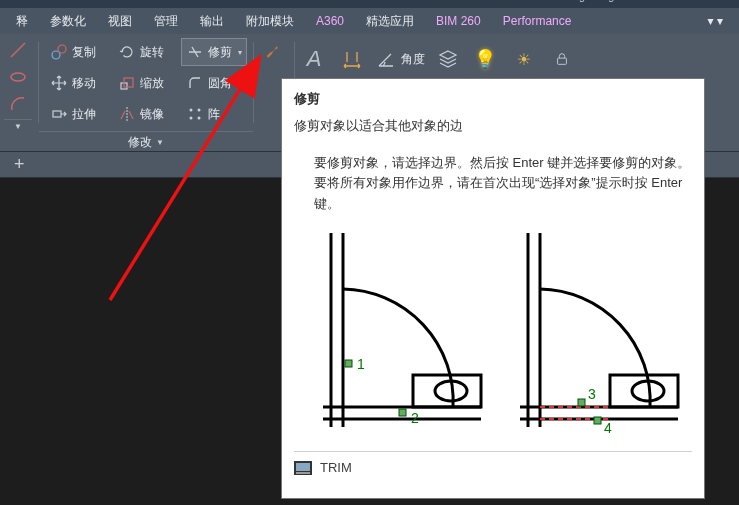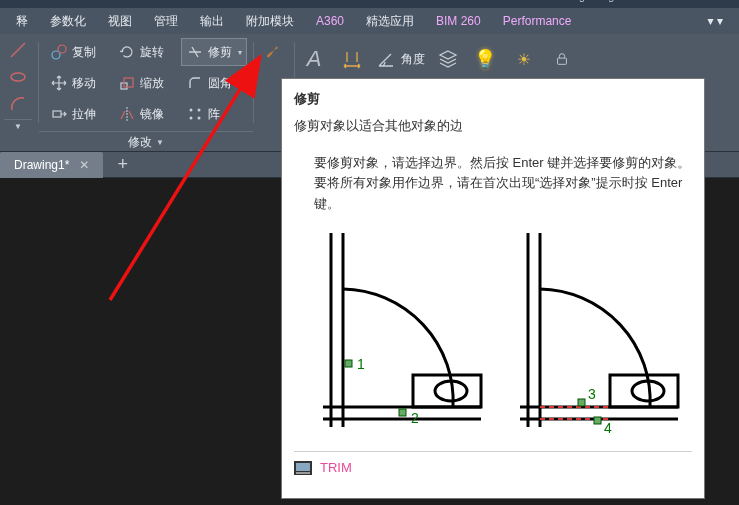--- a/index.html
+++ b/index.html
@@ -204,24 +204,20 @@
     <div class="rt">
       <svg viewBox="0 0 18 18" width="16" height="16">
           <rect x="4" y="8" width="10" height="7" rx="1" stroke="#c9cfd6" fill="none"></rect>
           <path d="M6 8V6a3 3 0 0 1 6 0v2" stroke="#c9cfd6" fill="none"></path>
         </svg>
     </div>
   </div>
 </div>
 
 <div class="tabs">
-  <div class="tab">
-    <span>Drawing1*</span>
-    <span class="tab-close">✕</span>
-  </div>
   <div class="tab-add">+</div>
 </div>
 
 <div class="canvas"></div>
 
 <svg class="arrow-svg" width="210" height="280">
   <defs>
       <marker id="ah" markerWidth="12" markerHeight="10" refX="10" refY="5" orient="auto">
         <path d="M0 0L12 5L0 10z" fill="#e11"></path>
       </marker>
@@ -269,15 +265,15 @@
       <text x="104" y="206" font-size="14" fill="#070">4</text>
     </svg>
   </div>
 
   <div class="cmd-row">
     <svg class="cmd-icon" viewBox="0 0 18 14">
       <rect x="0" y="0" width="18" height="14" fill="#333"></rect>
         <rect x="2" y="2" width="14" height="8" fill="#87a8c0"></rect>
         <rect x="2" y="11" width="14" height="2" fill="#999"></rect>
     </svg>
-    <span style="color:#ec4899">TRIM</span>
+    <span style="color:#404040">TRIM</span>
   </div>
 </div>
 
 </body></html>

